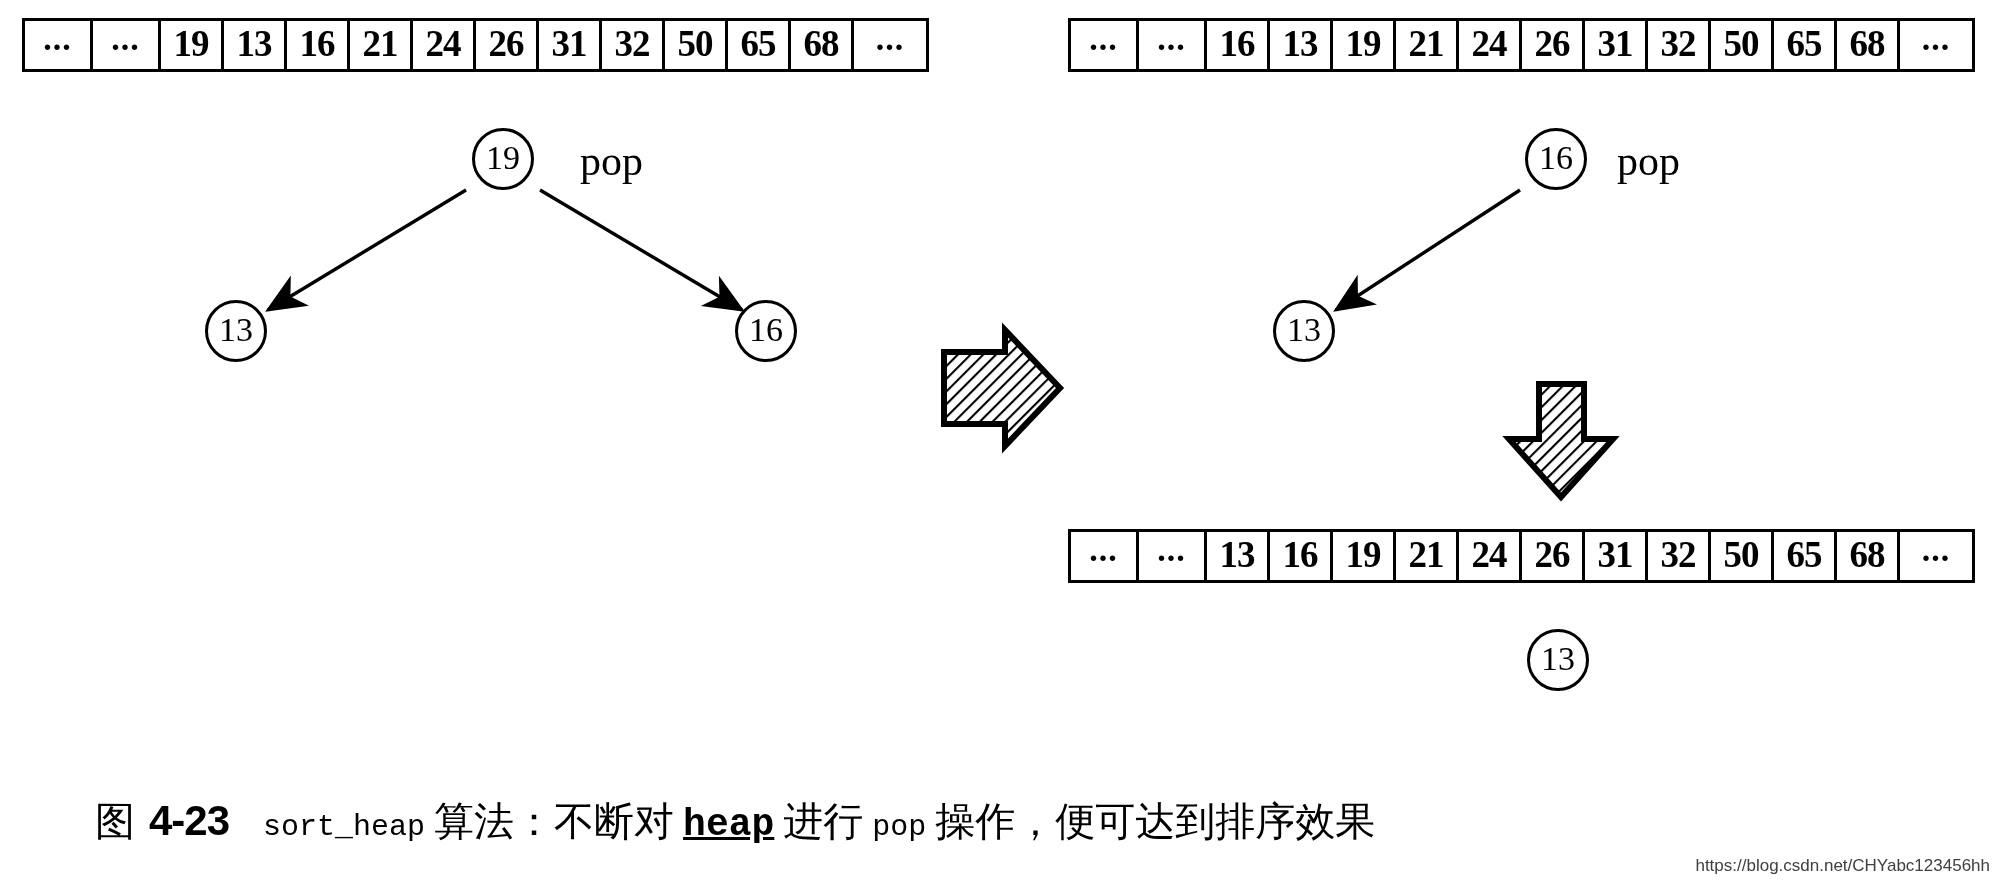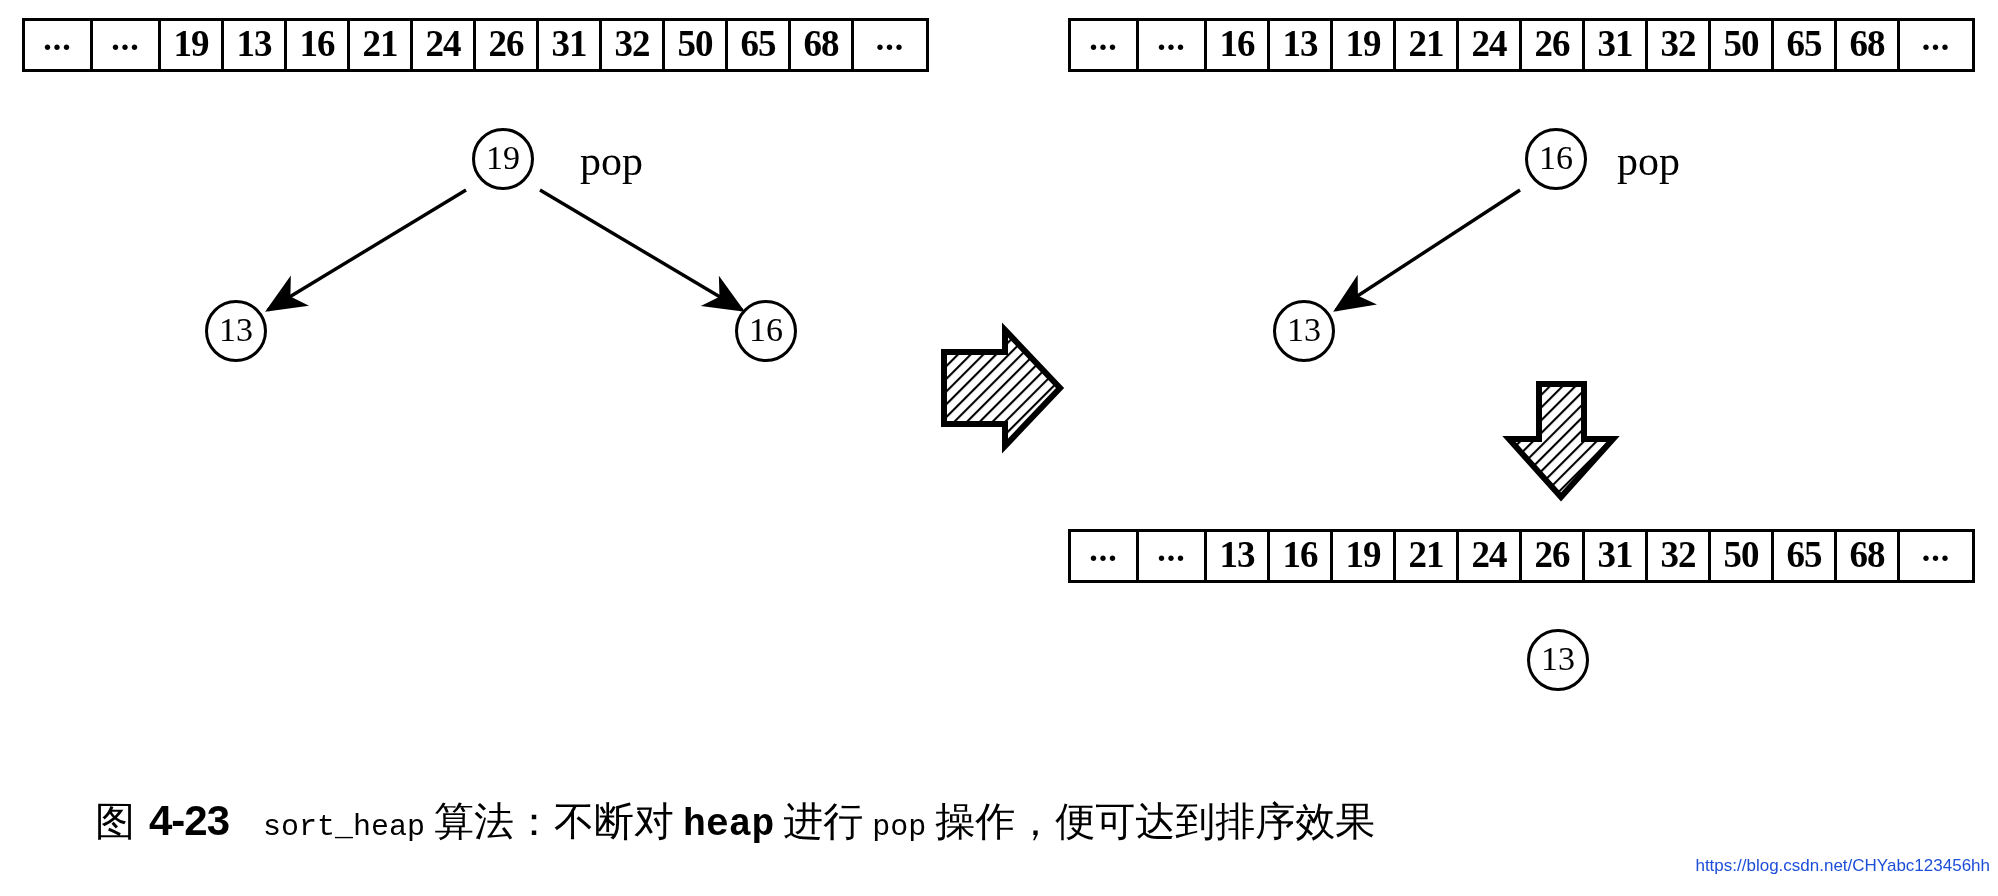--- a/index.html
+++ b/index.html
@@ -112,33 +112,34 @@
     margin-left: 14px;
   }
   #caption .mono {
     font-family: "Liberation Mono", "DejaVu Sans Mono", monospace;
     font-size: 30px;
   }
   #caption .mono-lg {
     font-family: "Liberation Mono", "DejaVu Sans Mono", monospace;
     font-weight: 700;
     font-size: 38px;
+    text-decoration: underline;
   }
   #caption .cjk { font-size: 40px; }
   #caption .gap { display: inline-block; width: 34px; }
   #caption .sp  { display: inline-block; width: 9px; }
 
   
   #watermark {
     position: absolute;
     right: 8px;
     top: 856px;
     font-family: "Liberation Sans", sans-serif;
     font-size: 17px;
-    color: #1d4ed8;
+    color: #404040;
     letter-spacing: 0px;
     white-space: nowrap;
   }
 </style>
 </head>
 <body>
 
 <div id="figure">
 
   <div class="array" id="array-top-left">

